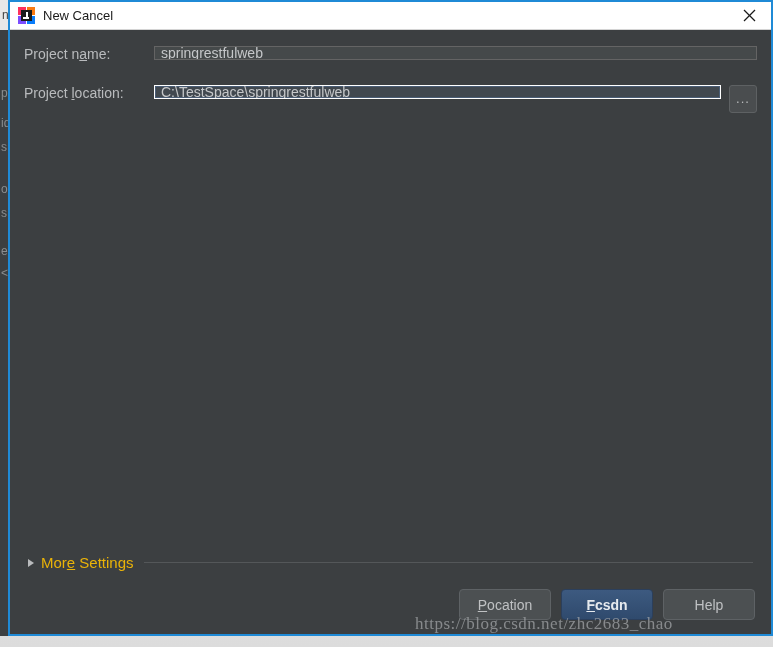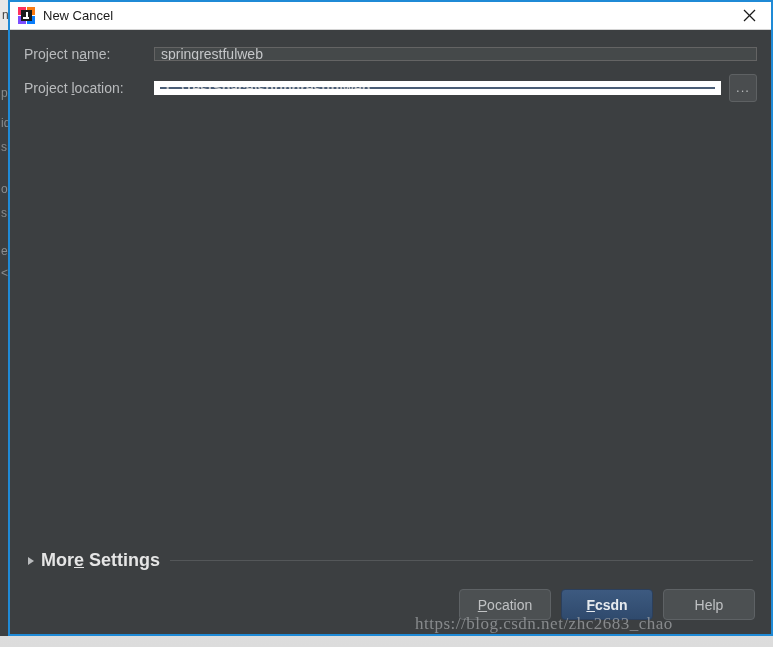--- a/index.html
+++ b/index.html
@@ -133,22 +133,22 @@
     flex: 1 1 auto;
     position: relative;
     padding: 16px 14px 0 14px;
     box-sizing: border-box;
     display: flex;
     flex-direction: column;
   }
 
   .form-row {
     display: flex;
-    align-items: center;
-    margin-bottom: 12px;
+    align-items: flex-start;
+    margin-bottom: 23px;
   }
   .form-label {
     font-size: 14px;
     color: #b9bbbd;
     width: 130px;
     flex: 0 0 130px;
     white-space: nowrap;
   }
   .form-label u { text-decoration: underline; }
 
@@ -159,23 +159,22 @@
     background: #45494a;
     border: 1px solid #646464;
     color: #c5c7c9;
     font-size: 14px;
     font-family: "Liberation Sans", sans-serif;
     padding: 0 6px;
     outline: none;
   }
   .text-field.focused {
     background: #41484f;
-    border: 6px solid #ffffff;
+    border: 1px solid #ffffff;
     box-shadow: 0 0 0 1px rgba(91,135,191,0.35) inset;
-    font-weight: bold;
   }
   .browse-btn {
     flex: 0 0 auto;
     width: 28px;
     height: 28px;
     margin-left: 8px;
     background: #4a4d4f;
     border: 1px solid #5e6163;
     border-radius: 3px;
     color: #b8babc;
@@ -200,25 +199,24 @@
   }
   .disclosure-tri {
     width: 0; height: 0;
     border-left: 6px solid #b9bbbd;
     border-top: 4px solid transparent;
     border-bottom: 4px solid transparent;
     margin-right: 7px;
     flex: 0 0 auto;
   }
   .more-settings-label {
-    font-size: 18px;
-    color: #e5e5e5;
-    white-space: nowrap;
-    flex: 0 0 auto;
-    font-weight: bold;
+    font-size: 15px;
+    color: #eab308;
+    white-space: nowrap;
+    flex: 0 0 auto;
   }
   .more-settings-label u { text-decoration: underline; }
   .ms-separator {
     flex: 1 1 auto;
     height: 1px;
     background: #545759;
     margin-left: 10px;
     margin-right: 4px;
   }
 

